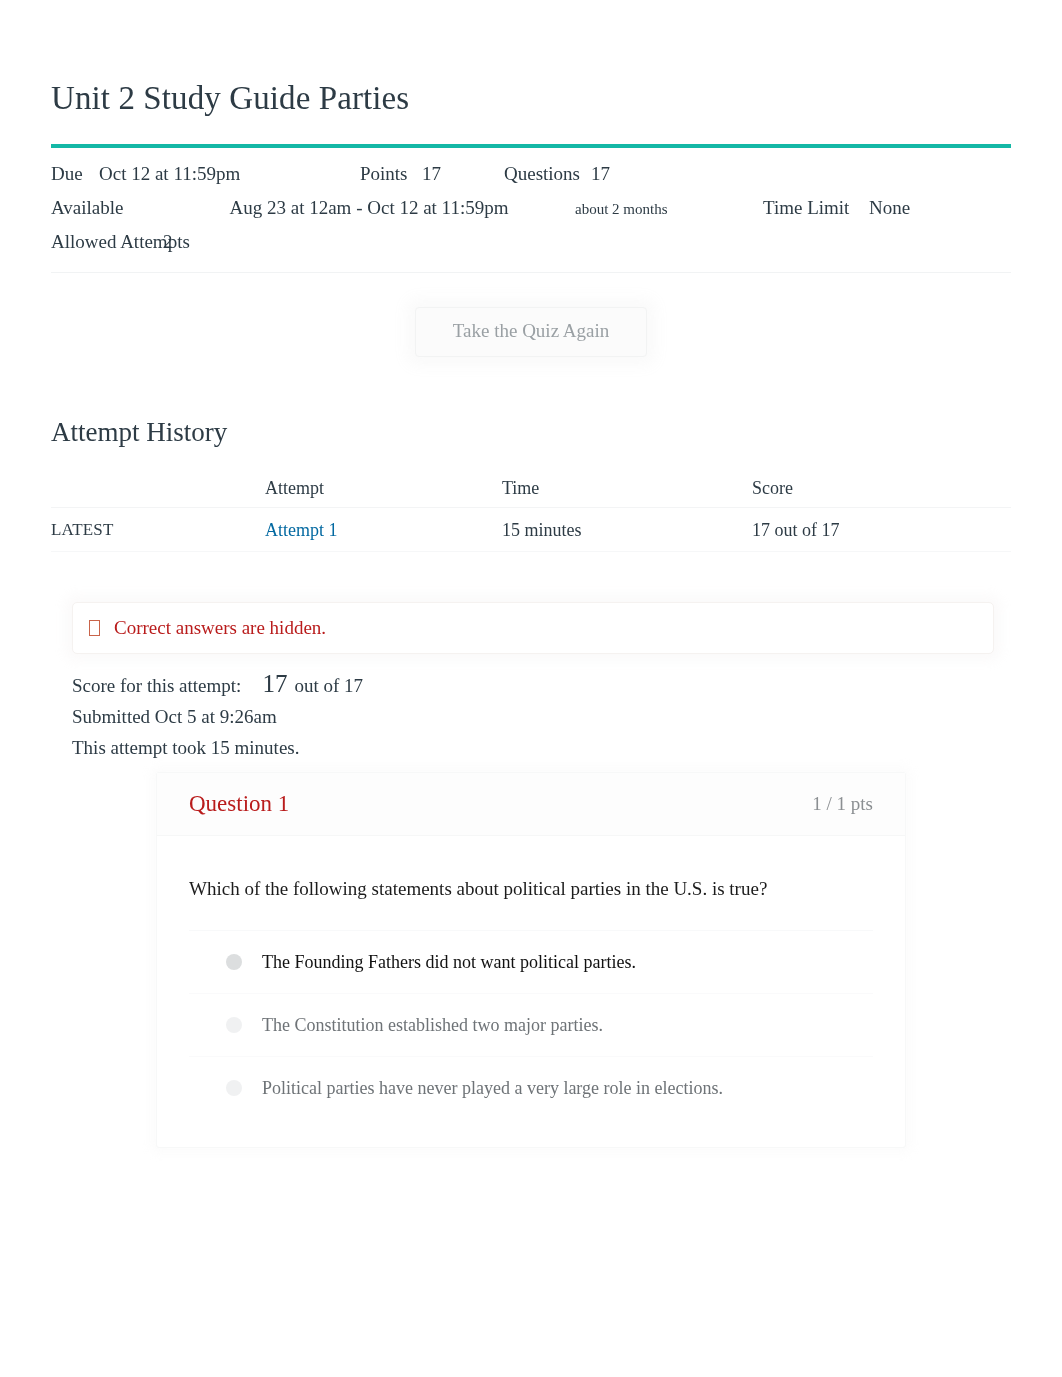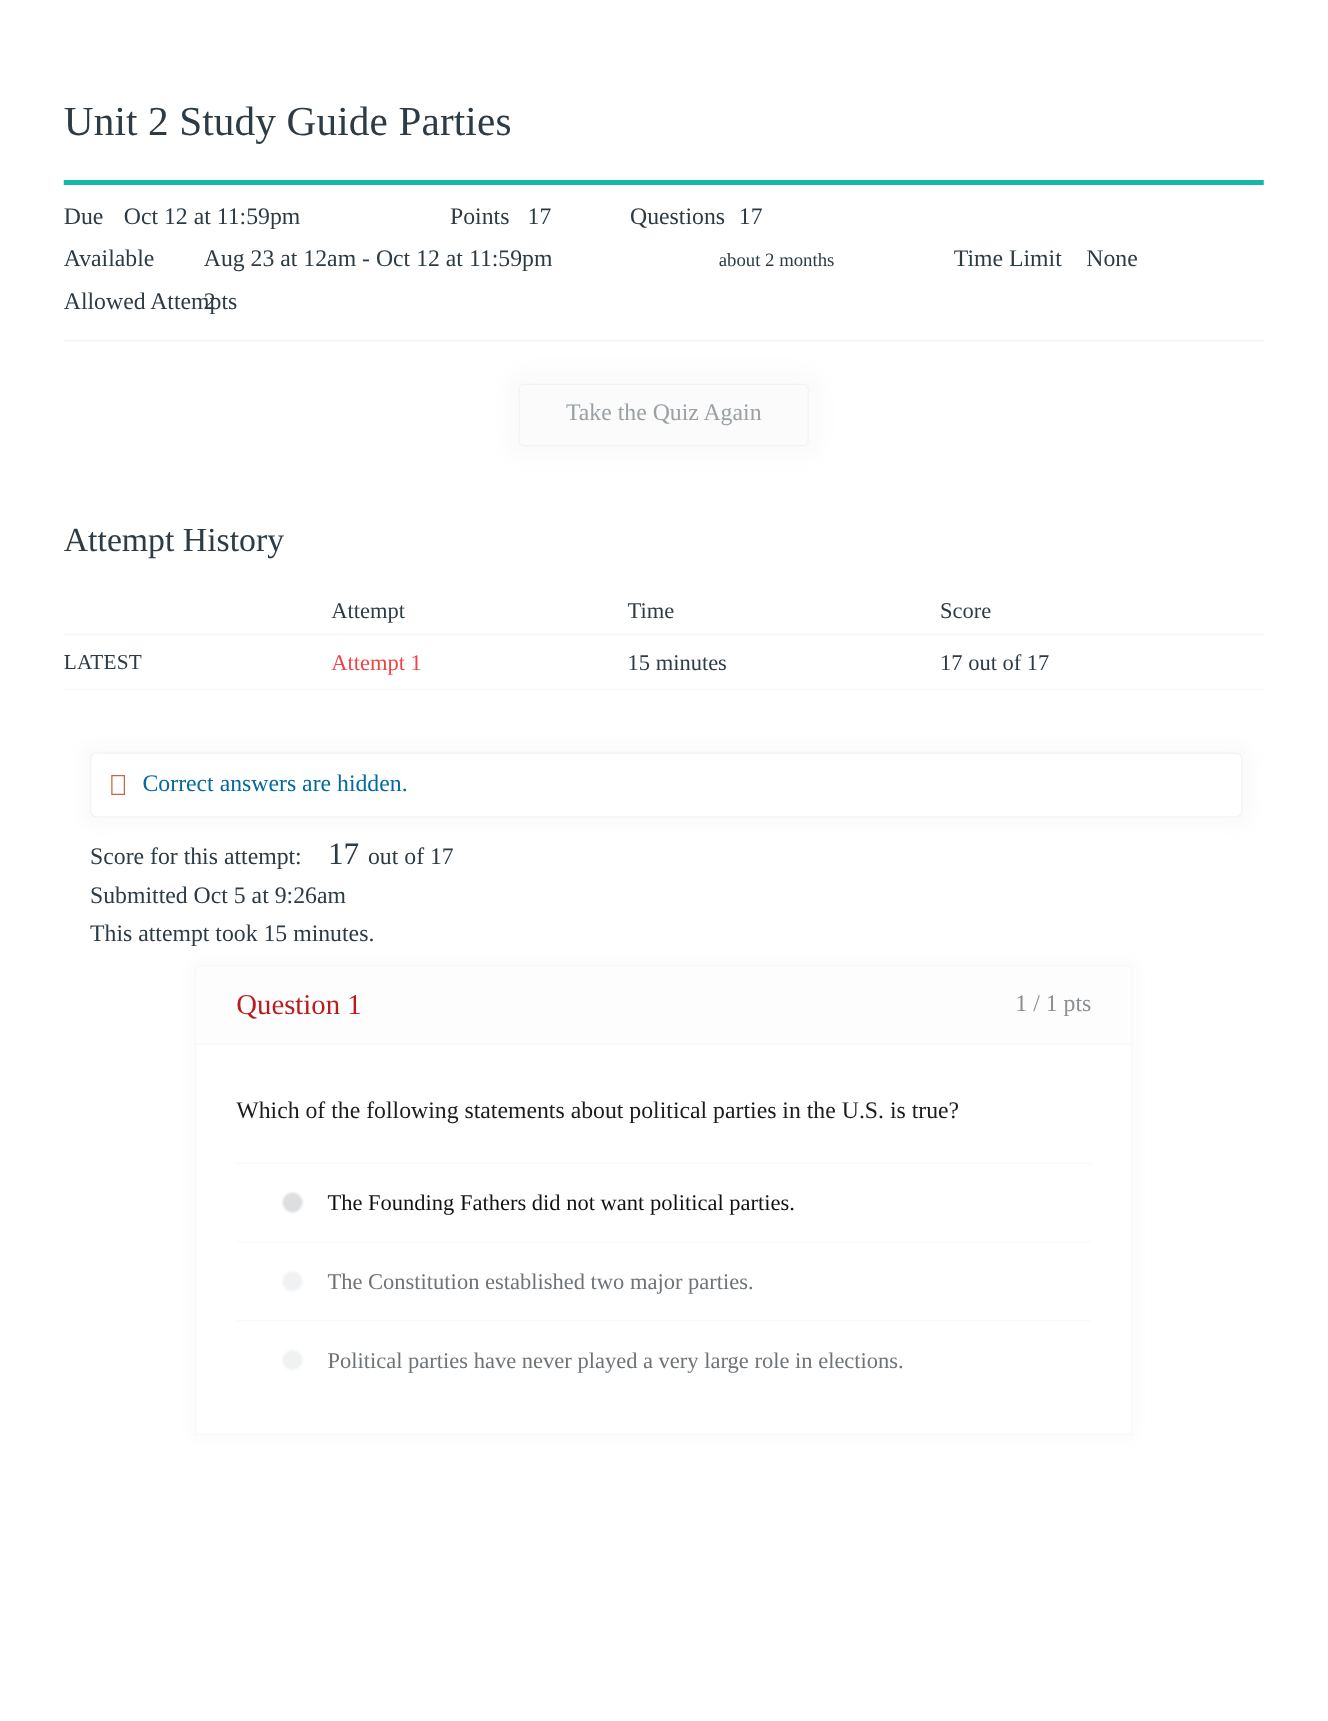--- a/index.html
+++ b/index.html
@@ -61,21 +61,21 @@
   .info-value { color: #2d3b45; }
 
   .cell-due-label   { width: 48px; }
   .cell-due-value   { width: 261px; }
   .cell-points-lbl  { width: 62px; }
   .cell-points-val  { width: 82px; }
   .cell-questions-lbl { width: 87px; }
   .cell-questions-val { width: 60px; }
 
   .cell-avail-label { width: 112px; }
-  .cell-avail-value { width: 412px; }
+  .cell-avail-value { width: 412px; text-align: center; }
   .cell-avail-dur   { width: 188px; font-size: 15px; color: #2d3b45; }
   .cell-tl-label    { width: 106px; }
   .cell-tl-value    { width: 80px; }
 
   .cell-attempts-lbl { width: 112px; }
   .cell-attempts-val { width: 80px; }
 
   
   .retake-wrap {
     position: absolute;
@@ -137,21 +137,21 @@
     line-height: 42px;
     color: #2d3b45;
     border-bottom: 1px solid #f6f7f8;
   }
   .col-latest  { width: 214px; }
   .col-attempt { width: 237px; }
   .col-time    { width: 250px; }
   .col-score   { width: 259px; }
 
   .attempt-link {
-    color: #ef4444;
+    color: #0369a1;
     text-decoration: none;
     cursor: pointer;
   }
   .latest-tag { font-size: 17px; letter-spacing: 0.2px; }
 
   
   .alert-hidden {
     position: absolute;
     left: 72px;
     top: 578px;
@@ -167,21 +167,21 @@
   }
   .alert-icon {
     display: inline-block;
     width: 11px;
     height: 16px;
     border: 1px solid #c0492a;
     margin-right: 14px;
     opacity: 0.85;
   }
   .alert-text {
-    color: #0369a1;
+    color: #b91c1c;
     font-size: 19px;
     line-height: 24px;
   }
 
   
   .attempt-summary {
     position: absolute;
     left: 72px;
     top: 644px;
     font-size: 19px;

